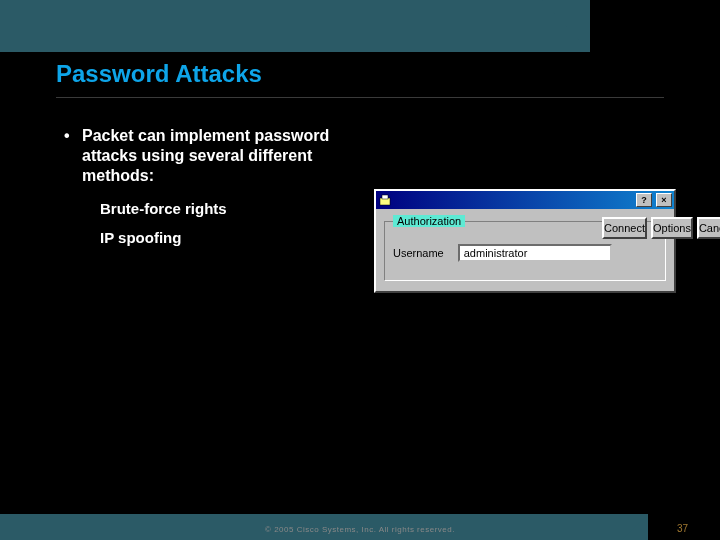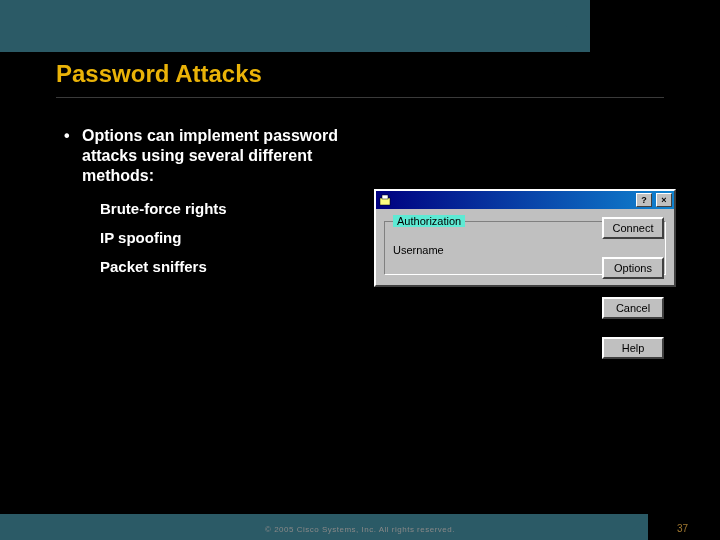--- a/index.html
+++ b/index.html
@@ -36,21 +36,21 @@
       height: 0;
       border-bottom: 52px solid #2b5a66;
       border-right: 48px solid transparent;
     }
     .title {
       position: absolute;
       top: 60px;
       left: 56px;
       font-size: 24px;
       font-weight: bold;
-      color: #eab308;
+      color: #0ea5e9;
     }
     .rule {
       position: absolute;
       top: 97px;
       left: 56px;
       right: 56px;
       height: 1px;
       background: #3a3a3a;
     }
     .content {
@@ -150,22 +150,22 @@
       padding: 0 4px;
       font-family: Tahoma, sans-serif;
       font-size: 11px;
     }
     .btn-col {
       position: absolute;
       top: 26px;
       right: 10px;
       width: 62px;
       display: flex;
-      flex-direction: column;
-      gap: 18px;
+      flex-direction: row;
+      gap: 4px;
     }
     .btn {
       height: 22px;
       background: #c0c0c0;
       border: 2px solid;
       border-color: #fff #404040 #404040 #fff;
       font-family: Tahoma, sans-serif;
       font-size: 11px;
       cursor: pointer;
     }
@@ -219,45 +219,45 @@
 <div class="header-band"></div>
 <div class="header-cut-block"></div>
 <div class="header-tri"></div>
 
 <h1 class="title">Password Attacks</h1>
 <div class="rule"></div>
 
 <div class="content">
   <div class="bullet">
     <span class="dot">•</span>
-    <span>Options can implement password attacks using several different methods:</span>
+    <span>Packet can implement password attacks using several different methods:</span>
   </div>
   <div class="subitem">Brute-force rights</div>
   <div class="subitem">IP spoofing</div>
-  <div class="subitem">Packet sniffers</div>
 </div>
 
 <div class="dialog">
   <div class="tbar">
     <span class="tbar-icon">
       <svg width="14" height="14" viewBox="0 0 14 14">
           <rect x="2" y="5" width="10" height="7" fill="#ffff80" stroke="#000" stroke-width="0.5"></rect>
           <rect x="4" y="2" width="6" height="4" fill="#fff" stroke="#000" stroke-width="0.5"></rect>
         </svg>
     </span>
     <span class="tbar-text"></span>
     <span class="tbar-spacer"></span>
     <span class="tbar-btn">?</span>
     <span class="tbar-btn">×</span>
   </div>
   <div class="dialog-body">
     <div class="group" style="padding-right: 76px;">
       <span class="group-label">Authorization</span>
       <div class="field-row">
         <label>Username</label>
+        <input class="txt" type="text" value="administrator" style="">
       </div>
     </div>
     <div class="btn-col">
       <button class="btn">Connect</button>
       <button class="btn">Options</button>
       <button class="btn">Cancel</button>
       <button class="btn">Help</button>
     </div>
   </div>
 </div>

